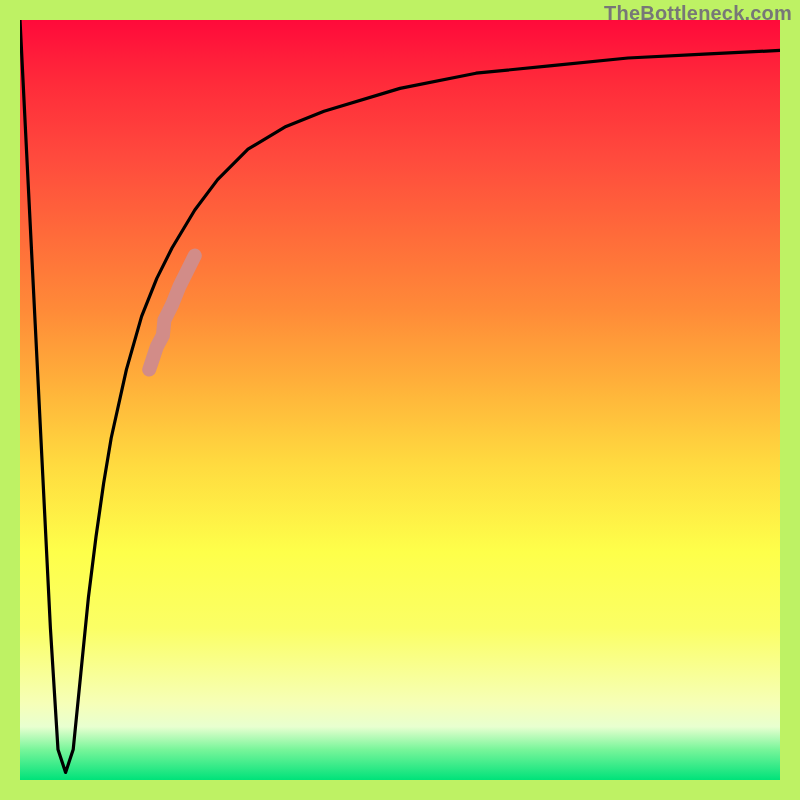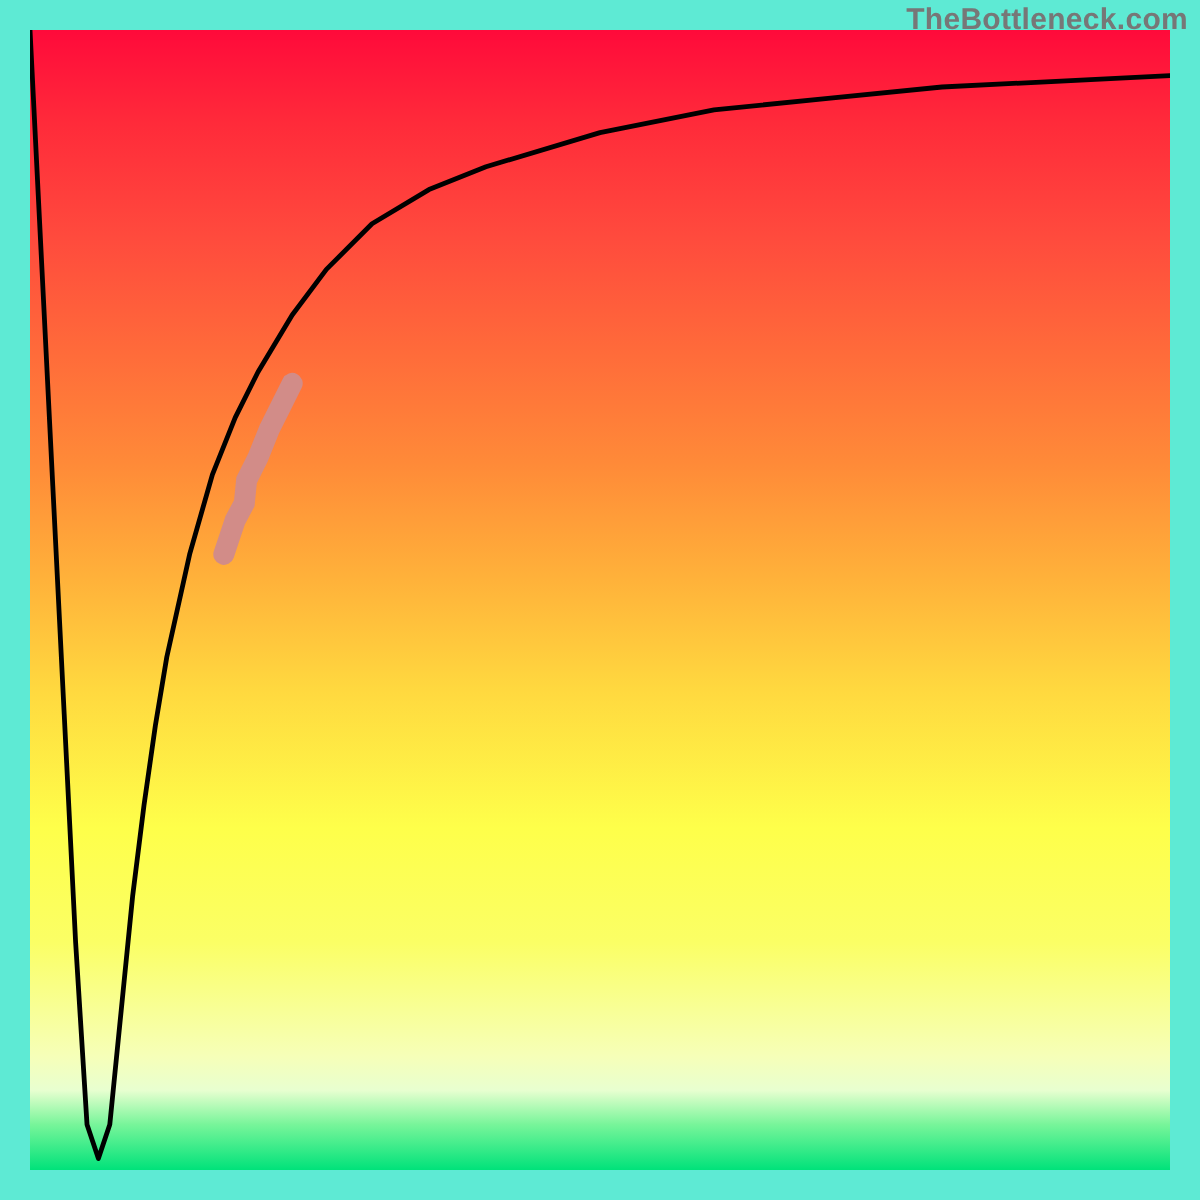--- a/index.html
+++ b/index.html
@@ -8,21 +8,21 @@
     width: 800px;
     height: 800px;
     background: #000;
     overflow: hidden;
     font-family: Arial, Helvetica, sans-serif;
   }
   .frame {
     position: relative;
     width: 800px;
     height: 800px;
-    background: #5eead4;
+    background: #bef264;
   }
   .plot-area {
     position: absolute;
     left: 20px;
     top: 20px;
     width: 760px;
     height: 760px;
     
     background: linear-gradient(
       to bottom,

